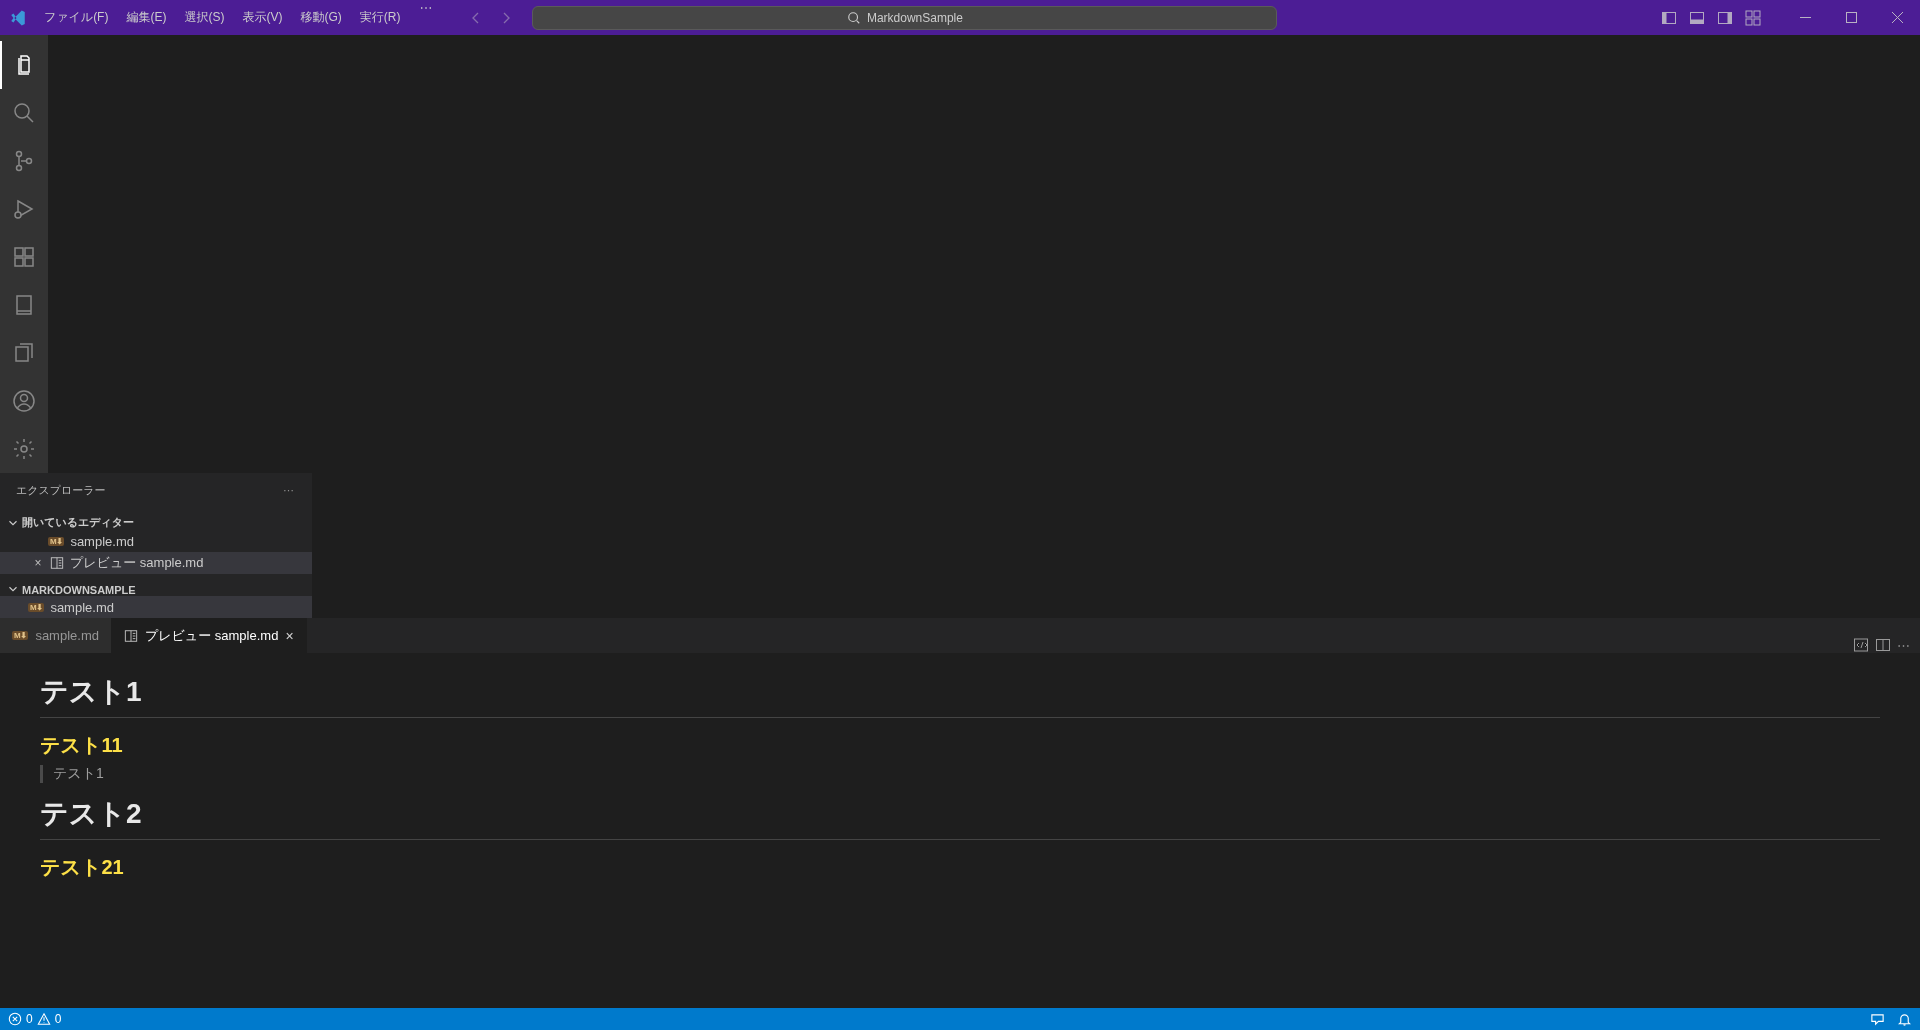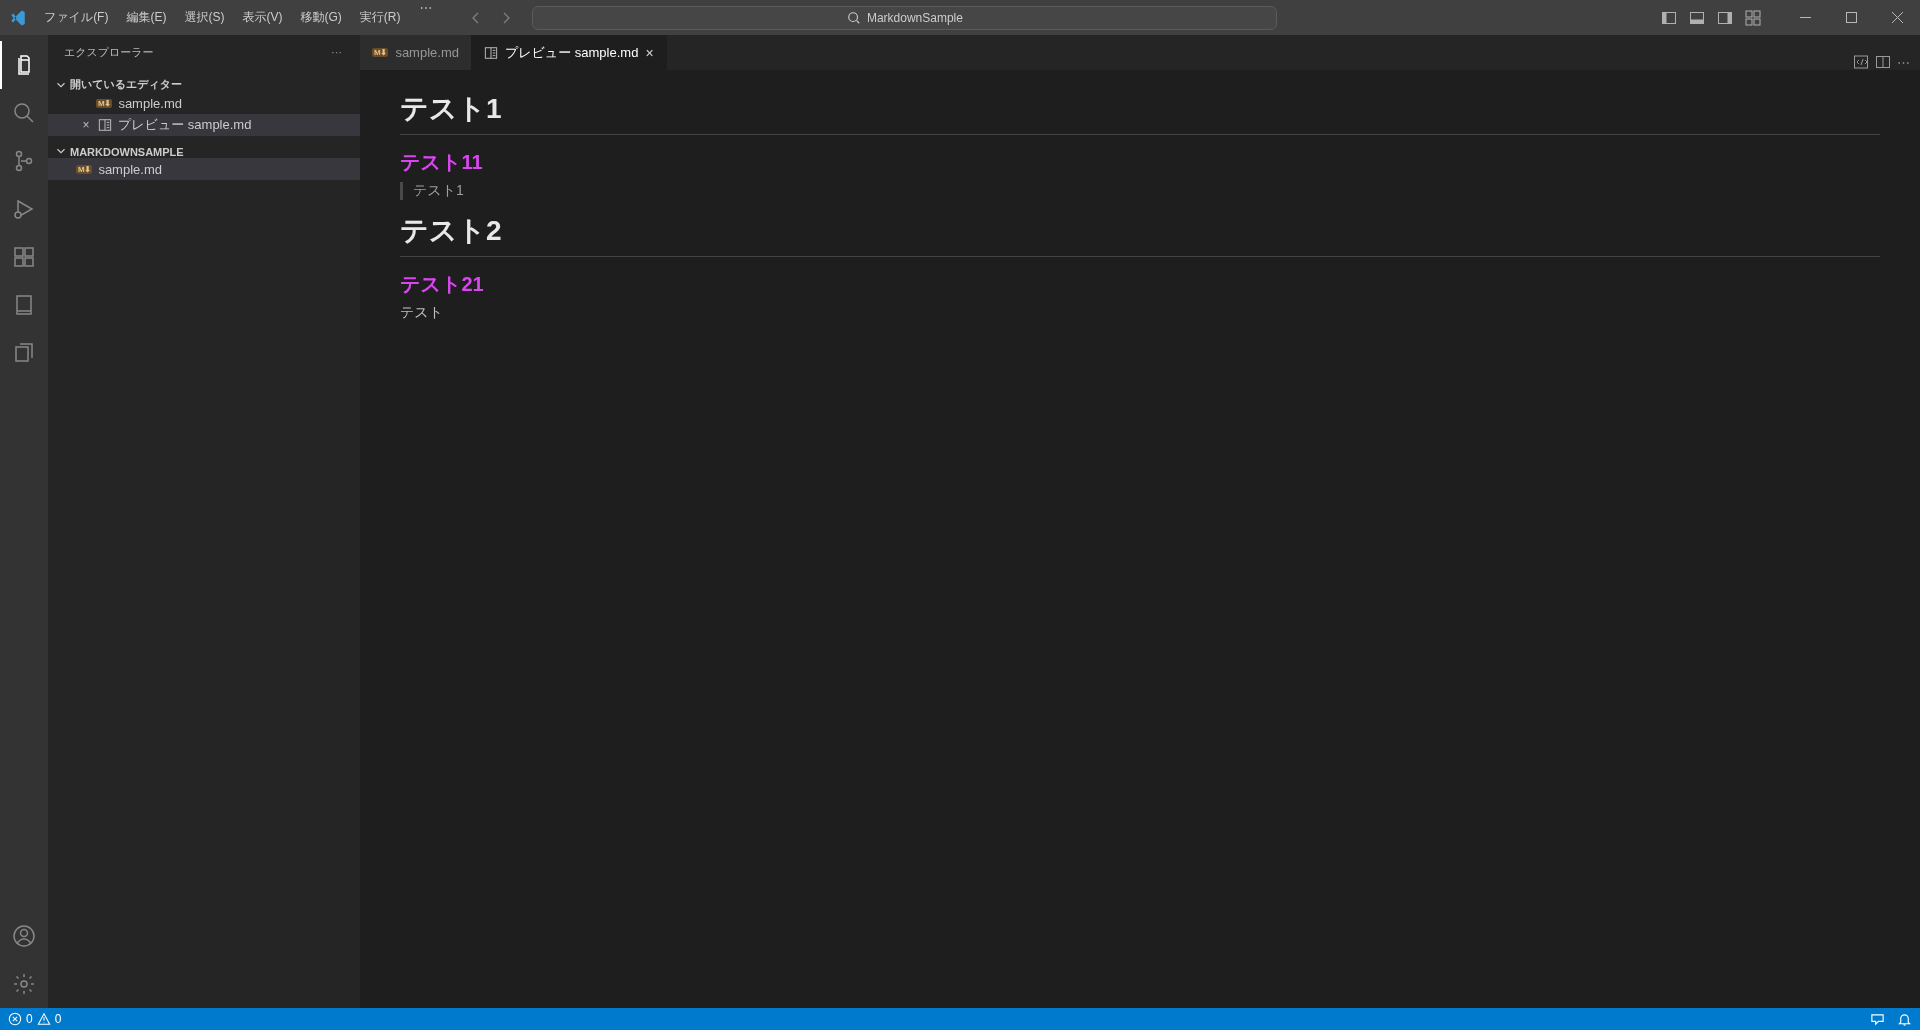--- a/index.html
+++ b/index.html
@@ -7,21 +7,21 @@
   font-family: "Segoe UI", "Meiryo", sans-serif;
   background: #1e1e1e;
   color: #cccccc;
   width: 1920px;
   height: 1030px;
   overflow: hidden;
   font-size: 13px;
 }
 .titlebar {
   height: 35px;
-  background: #404040;
+  background: #4c1d95;
   display: flex;
   align-items: center;
   color: #cccccc;
 }
 .titlebar .logo { width: 35px; display:flex; align-items:center; justify-content:center; }
 .titlebar .menu { display: flex; gap: 0; }
 .titlebar .menu-item { padding: 0 9px; font-size: 12px; line-height:35px; cursor:pointer; }
 .titlebar .ellipsis-menu { padding: 0 10px; cursor:pointer; }
 .titlebar .nav-arrows { display:flex; gap:6px; margin-left:22px; align-items:center; }
 .titlebar .nav-arrow { opacity:.45; cursor:pointer; padding:4px; }
@@ -36,21 +36,21 @@
   justify-content:center;
   gap:6px;
   font-size:12px;
   color:#ccc;
 }
 .titlebar .right-controls { margin-left:auto; display:flex; align-items:center; gap:0; }
 .titlebar .layout-icons { display:flex; gap:6px; margin-right:18px; }
 .titlebar .layout-icon { opacity:.8; cursor:pointer; padding:3px; }
 .titlebar .win-controls { display:flex; }
 .titlebar .win-control { width:46px; height:35px; display:flex; align-items:center; justify-content:center; cursor:pointer; opacity:.85; }
-.body-area { display:flex; height: calc(100% - 35px - 22px); }
+.body-area { display:flex; height: calc(100% - 35px - 22px); flex-direction: column; }
 .activity-bar {
   width: 48px;
   background:#333333;
   display:flex;
   flex-direction:column;
   align-items:center;
   padding-top:6px;
 }
 .activity-bar .act-item {
   width:48px; height:48px;
@@ -97,21 +97,21 @@
   color:#969696;
 }
 .tab.active { background:#1e1e1e; color:#ffffff; }
 .tab .tab-close { opacity:.8; font-size:14px; }
 .tabs-right { margin-left:auto; display:flex; gap:6px; padding:0 10px; align-items:center; }
 .tabs-right .tr-icon { opacity:.7; cursor:pointer; }
 .preview-pane {
   flex:1; overflow:auto; padding: 12px 40px 0 40px; color:#d4d4d4;
 }
 .preview-pane h1 { font-size:28px; font-weight:600; border-bottom:1px solid #444; padding-bottom:6px; margin-bottom:14px; margin-top:8px; color:#e8e8e8;}
-.preview-pane h2 { font-size:20px; font-weight:600; margin-bottom:6px; color:#d946ef;}
+.preview-pane h2 { font-size:20px; font-weight:600; margin-bottom:6px; color:#fde047;}
 .preview-pane blockquote { border-left:3px solid #4a4a4a; padding-left:10px; margin:4px 0 12px 0; color:#9f9f9f; font-size:14px;}
 .preview-pane p.plain { font-size:14px; color:#c0c0c0; }
 .status-bar {
   height:22px; background:#007acc; color:#fff; display:flex; align-items:center;
   font-size:12px; padding:0 8px; gap:10px;
 }
 .status-bar .status-right { margin-left:auto; display:flex; gap:12px; align-items:center; }
 .md-badge {
   background:#6a4c2a; color:#e0c28a; font-size:8px; font-weight:bold;
   padding:0px 2px; border-radius:2px; letter-spacing:-0.5px;
@@ -347,21 +347,20 @@
         </span>
         <span class="tr-icon">⋯</span>
       </div>
     </div>
     <div class="preview-pane">
       <h1>テスト1</h1>
       <h2>テスト11</h2>
       <blockquote><span>テスト1</span></blockquote>
       <h1>テスト2</h1>
       <h2>テスト21</h2>
-      <p class="plain">テスト</p>
     </div>
   </div>
 </div>
 
 <div class="status-bar">
   <span style="display:flex;align-items:center;gap:4px;">
     <svg width="14" height="14" viewBox="0 0 16 16">
         <circle cx="8" cy="8" r="6.5" stroke="#fff" fill="none" stroke-width="1.2"></circle>
         <path stroke="#fff" stroke-width="1.2" d="M5.5 5.5l5 5M10.5 5.5l-5 5"></path>
       </svg>

